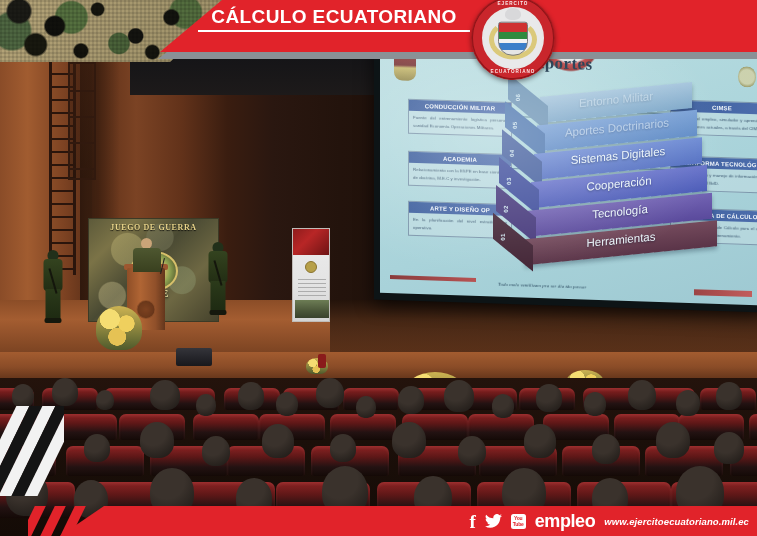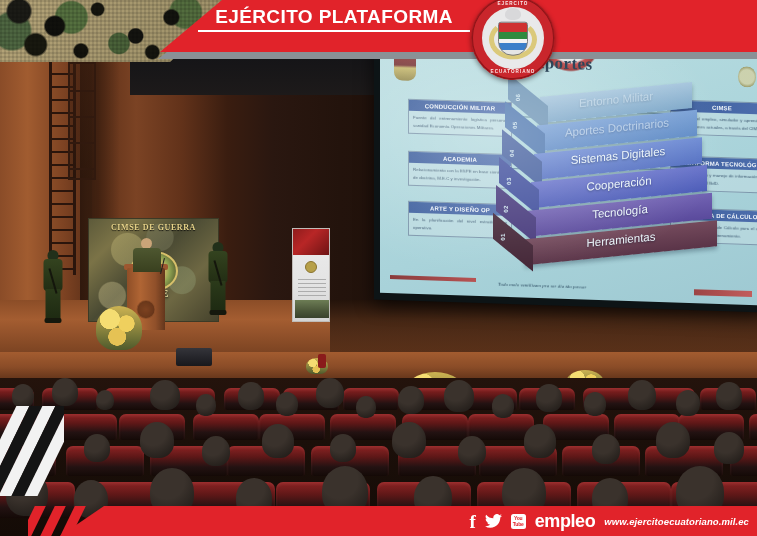--- a/index.html
+++ b/index.html
@@ -542,21 +542,21 @@
         <i style="top: 52px;"></i>
         <i style="top: 78px;"></i>
         <i style="top: 104px;"></i>
       </div>
 
     <div class="stage-floor"></div>
     <div class="stage-floor-dark"></div>
     <div class="stage-edge"></div>
 
     <div class="backdrop">
-      <div class="backdrop-title">CIMSE DE GUERRA</div>
+      <div class="backdrop-title">JUEGO DE GUERRA</div>
       <div class="backdrop-seal"></div>
       <div class="backdrop-espe">ESPE</div>
     </div>
 
     <div class="podium-top"></div>
     <div class="podium">
       <div class="podium-emblem"></div>
     </div>
     <div class="speaker">
       <div class="head"></div>
@@ -767,21 +767,21 @@
         <div class="head-sil" style="left: 592px; top: 100px; width: 36px; height: 40px;"></div>
         <div class="head-sil" style="left: 676px; top: 88px; width: 48px; height: 52px;"></div>
       </div>
   </div>
 
   <div class="camo">
     <div class="camo-pix"></div>
   </div>
   <div class="header-gray"></div>
   <div class="header-red"></div>
-  <div class="header-title">EJÉRCITO PLATAFORMA</div>
+  <div class="header-title">CÁLCULO ECUATORIANO</div>
   <div class="header-title-rule"></div>
 
   <div class="header-emblem">
     <div class="emblem-ring"></div>
     <div class="emblem-top-text">EJERCITO</div>
     <div class="emblem-wreath"></div>
     <div class="emblem-condor"></div>
     <div class="emblem-shield"></div>
     <div class="emblem-bottom-text">ECUATORIANO</div>
   </div>

